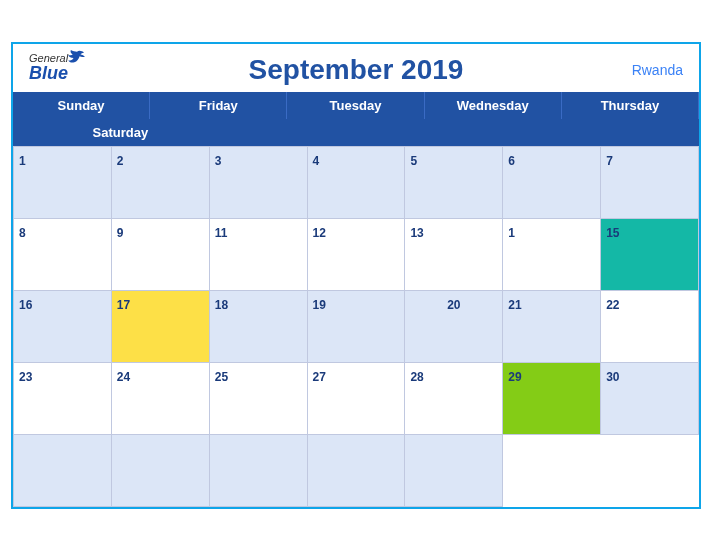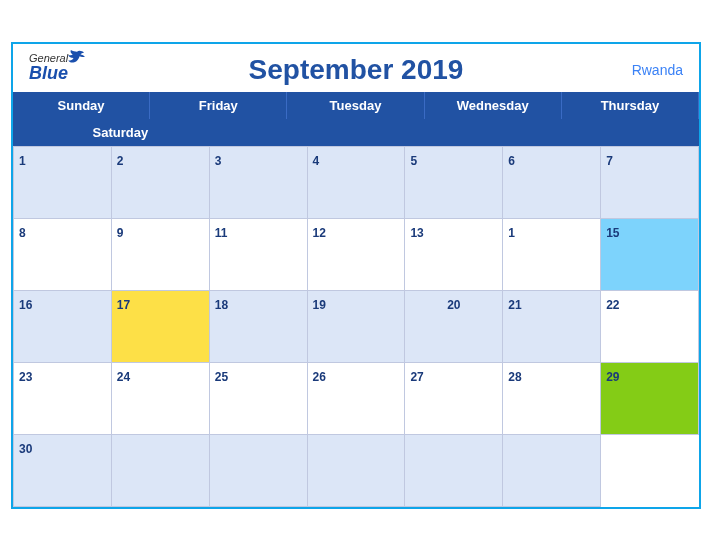--- a/index.html
+++ b/index.html
@@ -146,32 +146,31 @@
       <div class="calendar-cell" style="background: rgb(220, 230, 247);"><span class="cell-number">4</span></div>
       <div class="calendar-cell" style="background: rgb(220, 230, 247);"><span class="cell-number">5</span></div>
       <div class="calendar-cell" style="background: rgb(220, 230, 247);"><span class="cell-number">6</span></div>
       <div class="calendar-cell" style="background: rgb(220, 230, 247);"><span class="cell-number">7</span></div>
       <div class="calendar-cell"><span class="cell-number">8</span></div>
       <div class="calendar-cell"><span class="cell-number">9</span></div>
       <div class="calendar-cell"><span class="cell-number">11</span></div>
       <div class="calendar-cell"><span class="cell-number">12</span></div>
       <div class="calendar-cell"><span class="cell-number">13</span></div>
       <div class="calendar-cell"><span class="cell-number">1</span></div>
-      <div class="calendar-cell" style="background: #7dd3fc;"><span class="cell-number">15</span></div>
+      <div class="calendar-cell" style="background: #14b8a6;"><span class="cell-number">15</span></div>
       <div class="calendar-cell" style="background: rgb(220, 230, 247);"><span class="cell-number">16</span></div>
       <div class="calendar-cell" style="background: #fde047;"><span class="cell-number">17</span></div>
       <div class="calendar-cell" style="background: rgb(220, 230, 247);"><span class="cell-number">18</span></div>
       <div class="calendar-cell" style="background: rgb(220, 230, 247);"><span class="cell-number">19</span></div>
       <div class="calendar-cell" style="background: rgb(220, 230, 247); text-align: center;"><span class="cell-number">20</span></div>
       <div class="calendar-cell" style="background: rgb(220, 230, 247);"><span class="cell-number">21</span></div>
       <div class="calendar-cell"><span class="cell-number">22</span></div>
       <div class="calendar-cell"><span class="cell-number">23</span></div>
       <div class="calendar-cell"><span class="cell-number">24</span></div>
       <div class="calendar-cell"><span class="cell-number">25</span></div>
-      <div class="calendar-cell"><span class="cell-number">26</span></div>
       <div class="calendar-cell"><span class="cell-number">27</span></div>
       <div class="calendar-cell"><span class="cell-number">28</span></div>
       <div class="calendar-cell" style="background: #84cc16;"><span class="cell-number">29</span></div>
       <div class="calendar-cell" style="background: rgb(220, 230, 247);"><span class="cell-number">30</span></div>
       <div class="calendar-cell" style="background: rgb(220, 230, 247);"><span class="cell-number"></span></div>
       <div class="calendar-cell" style="background: rgb(220, 230, 247);"><span class="cell-number"></span></div>
       <div class="calendar-cell" style="background: rgb(220, 230, 247);"><span class="cell-number"></span></div>
       <div class="calendar-cell" style="background: rgb(220, 230, 247);"><span class="cell-number"></span></div>
       <div class="calendar-cell" style="background: rgb(220, 230, 247);"><span class="cell-number"></span></div>
     </div>

